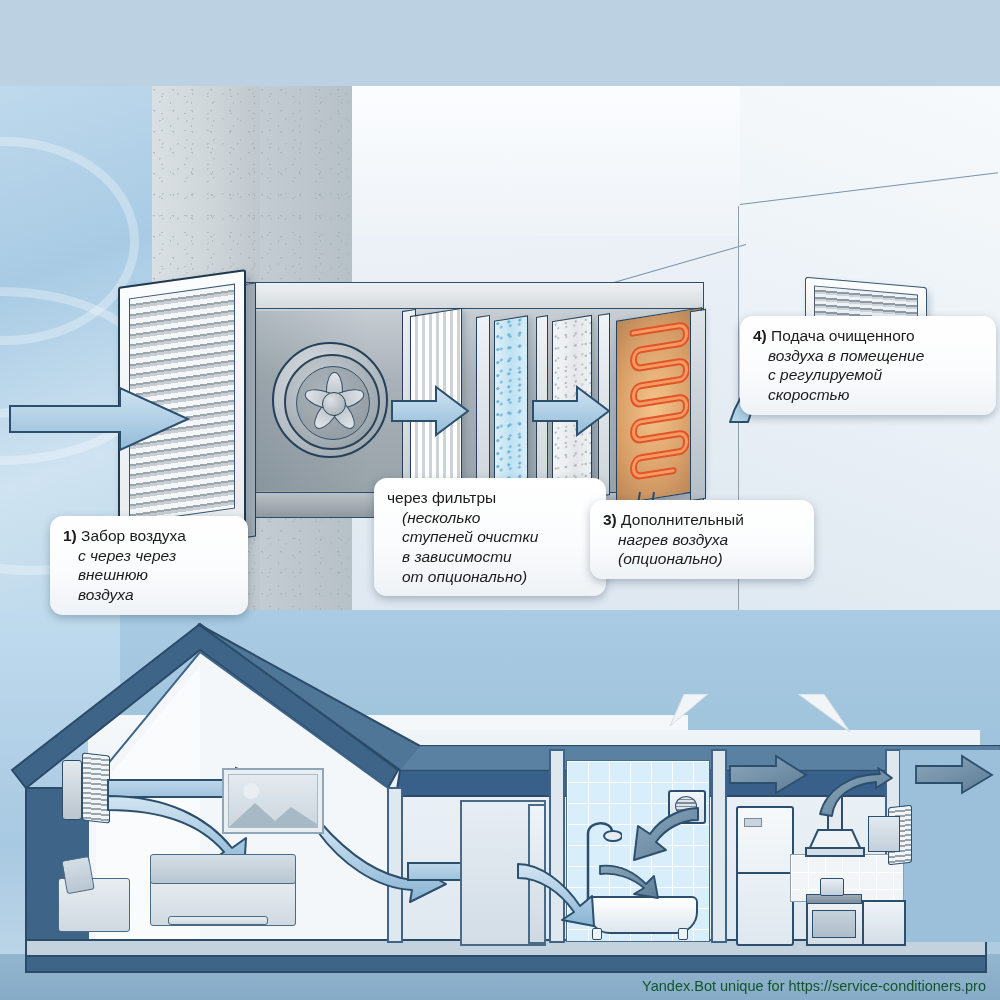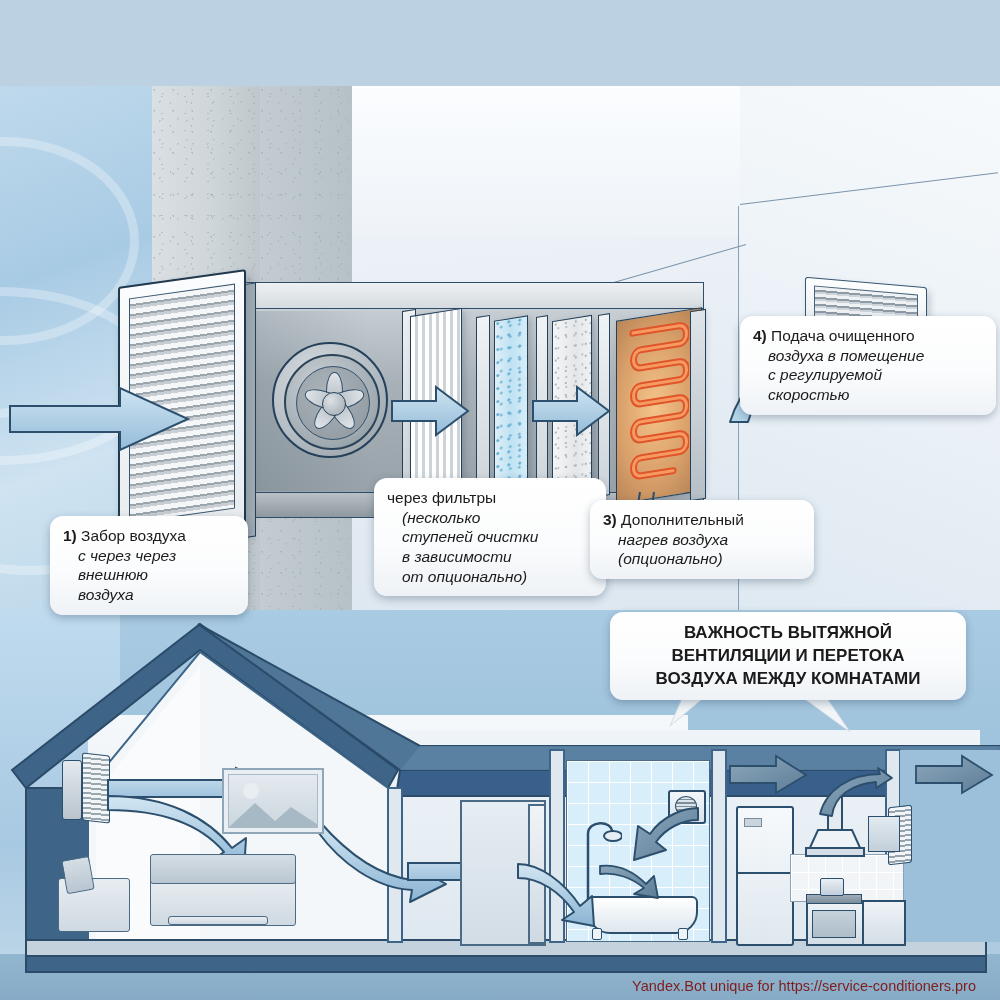--- a/index.html
+++ b/index.html
@@ -161,21 +161,21 @@
     border-radius:13px;box-shadow:0 3px 9px rgba(25,50,75,.30);
     color:#1b1b1b;font-size:15.5px;line-height:1.27;padding:10px 13px;z-index:30;}
   .callout b{font-weight:bold;}
   .callout .ln{display:block;white-space:pre;}
   .callout.indent .ln+.ln{padding-left:15px;font-style:italic;}
   .callout.big{font-weight:bold;font-size:17px;text-align:center;line-height:1.34;}
 
   .leader{position:absolute;z-index:29;}
   .leader svg{display:block;overflow:visible;}
 
-  .footer-note{position:absolute;right:24px;bottom:6px;color:#7f1d1d;font-size:14.5px;z-index:35;}
+  .footer-note{position:absolute;right:14px;bottom:6px;color:#14532d;font-size:14.5px;z-index:35;}
 
   .arrow-blue svg, .arrow-grey svg{display:block;overflow:visible;}
   .arrow-blue, .arrow-grey{position:absolute;}
 </style>
 </head>
 <body>
 
 <div class="canvas">
 
 
@@ -506,25 +506,20 @@
       <span class="ln">нагрев воздуха</span>
       <span class="ln">(опционально)</span>
     </div>
   <div class="callout indent" id="callout-4" style="left:740px;top:316px;width:230px;">
       <span class="ln"><b>4)</b> Подача очищенного</span>
       <span class="ln">воздуха в помещение</span>
       <span class="ln">с регулируемой</span>
       <span class="ln">скоростью</span>
     </div>
 
-  <div class="callout big" id="banner" style="left:610px;top:612px;width:330px;">
-      <span class="ln">ВАЖНОСТЬ ВЫТЯЖНОЙ</span>
-      <span class="ln">ВЕНТИЛЯЦИИ И ПЕРЕТОКА</span>
-      <span class="ln">ВОЗДУХА МЕЖДУ КОМНАТАМИ</span>
-    </div>
 
   <svg style="position:absolute;left:660px;top:694px;z-index:28;" width="60" height="34">
     <polygon points="24,0 48,0 10,32" fill="#f1f5f8" stroke="#d4dde4" stroke-width="1"></polygon>
   </svg>
   <svg style="position:absolute;left:790px;top:694px;z-index:28;" width="70" height="40">
     <polygon points="8,0 34,0 60,38" fill="#f1f5f8" stroke="#d4dde4" stroke-width="1"></polygon>
   </svg>
 
   <div class="footer-note">Yandex.Bot unique for https://service-conditioners.pro</div>
 </div>

